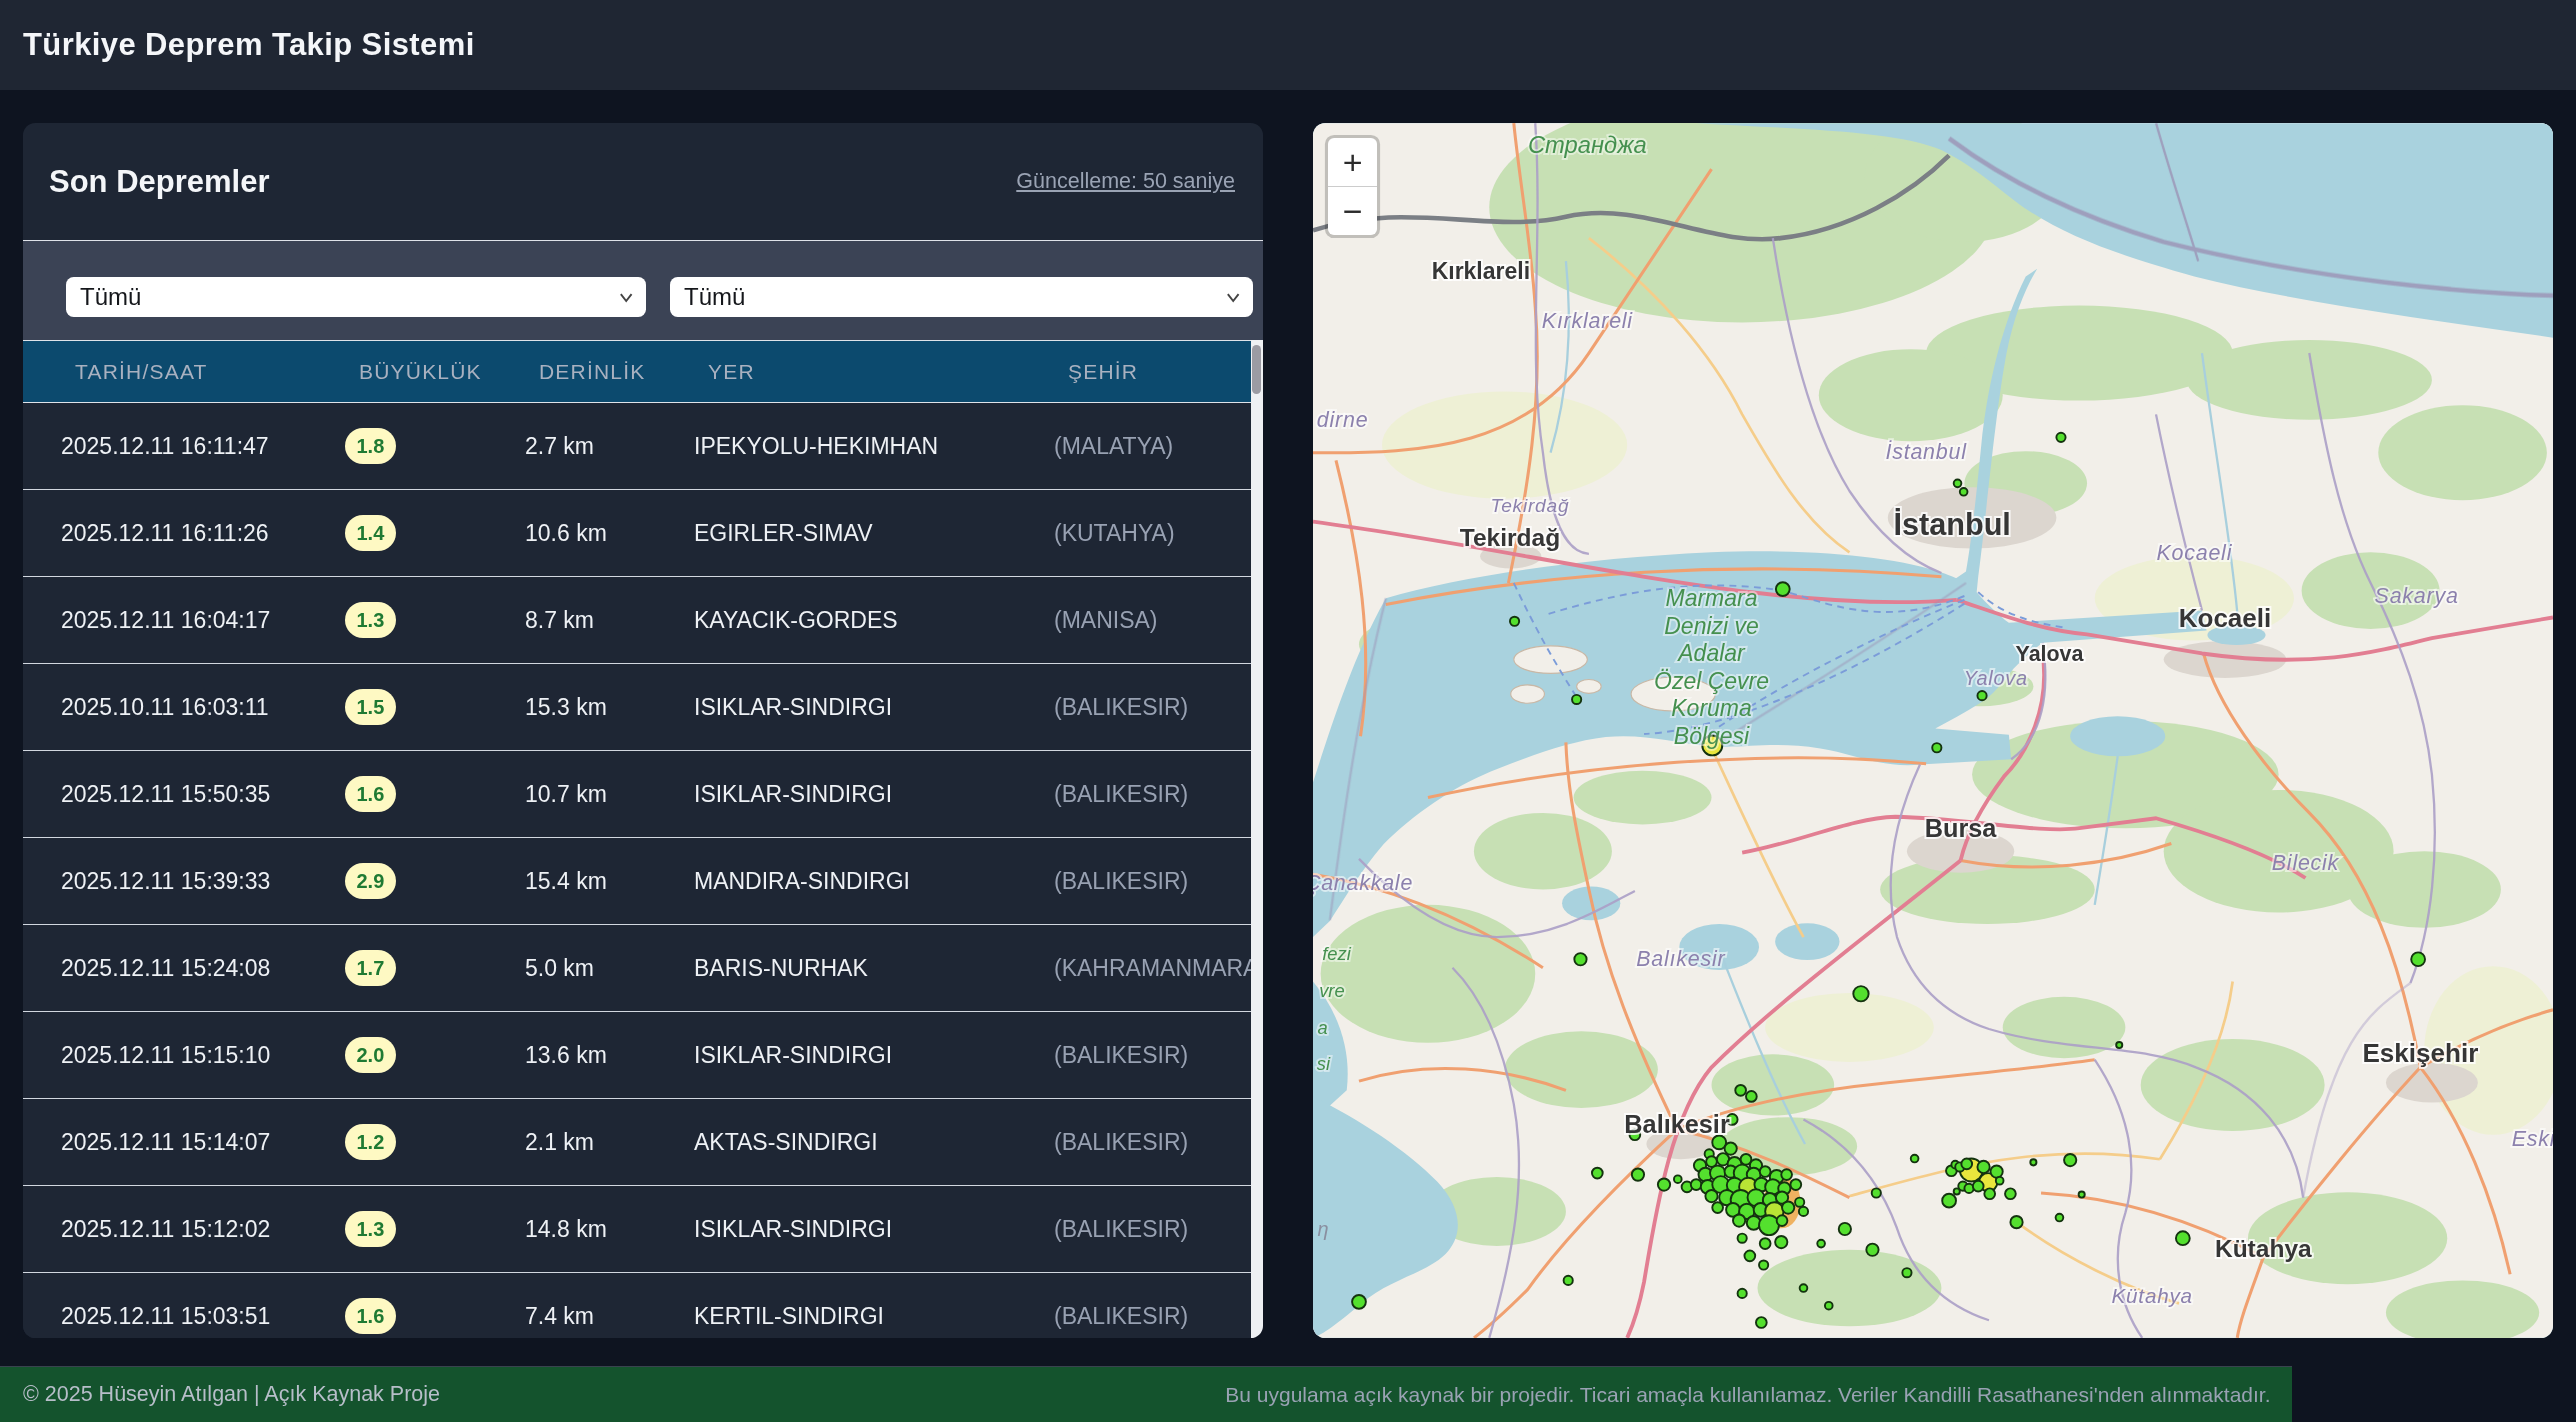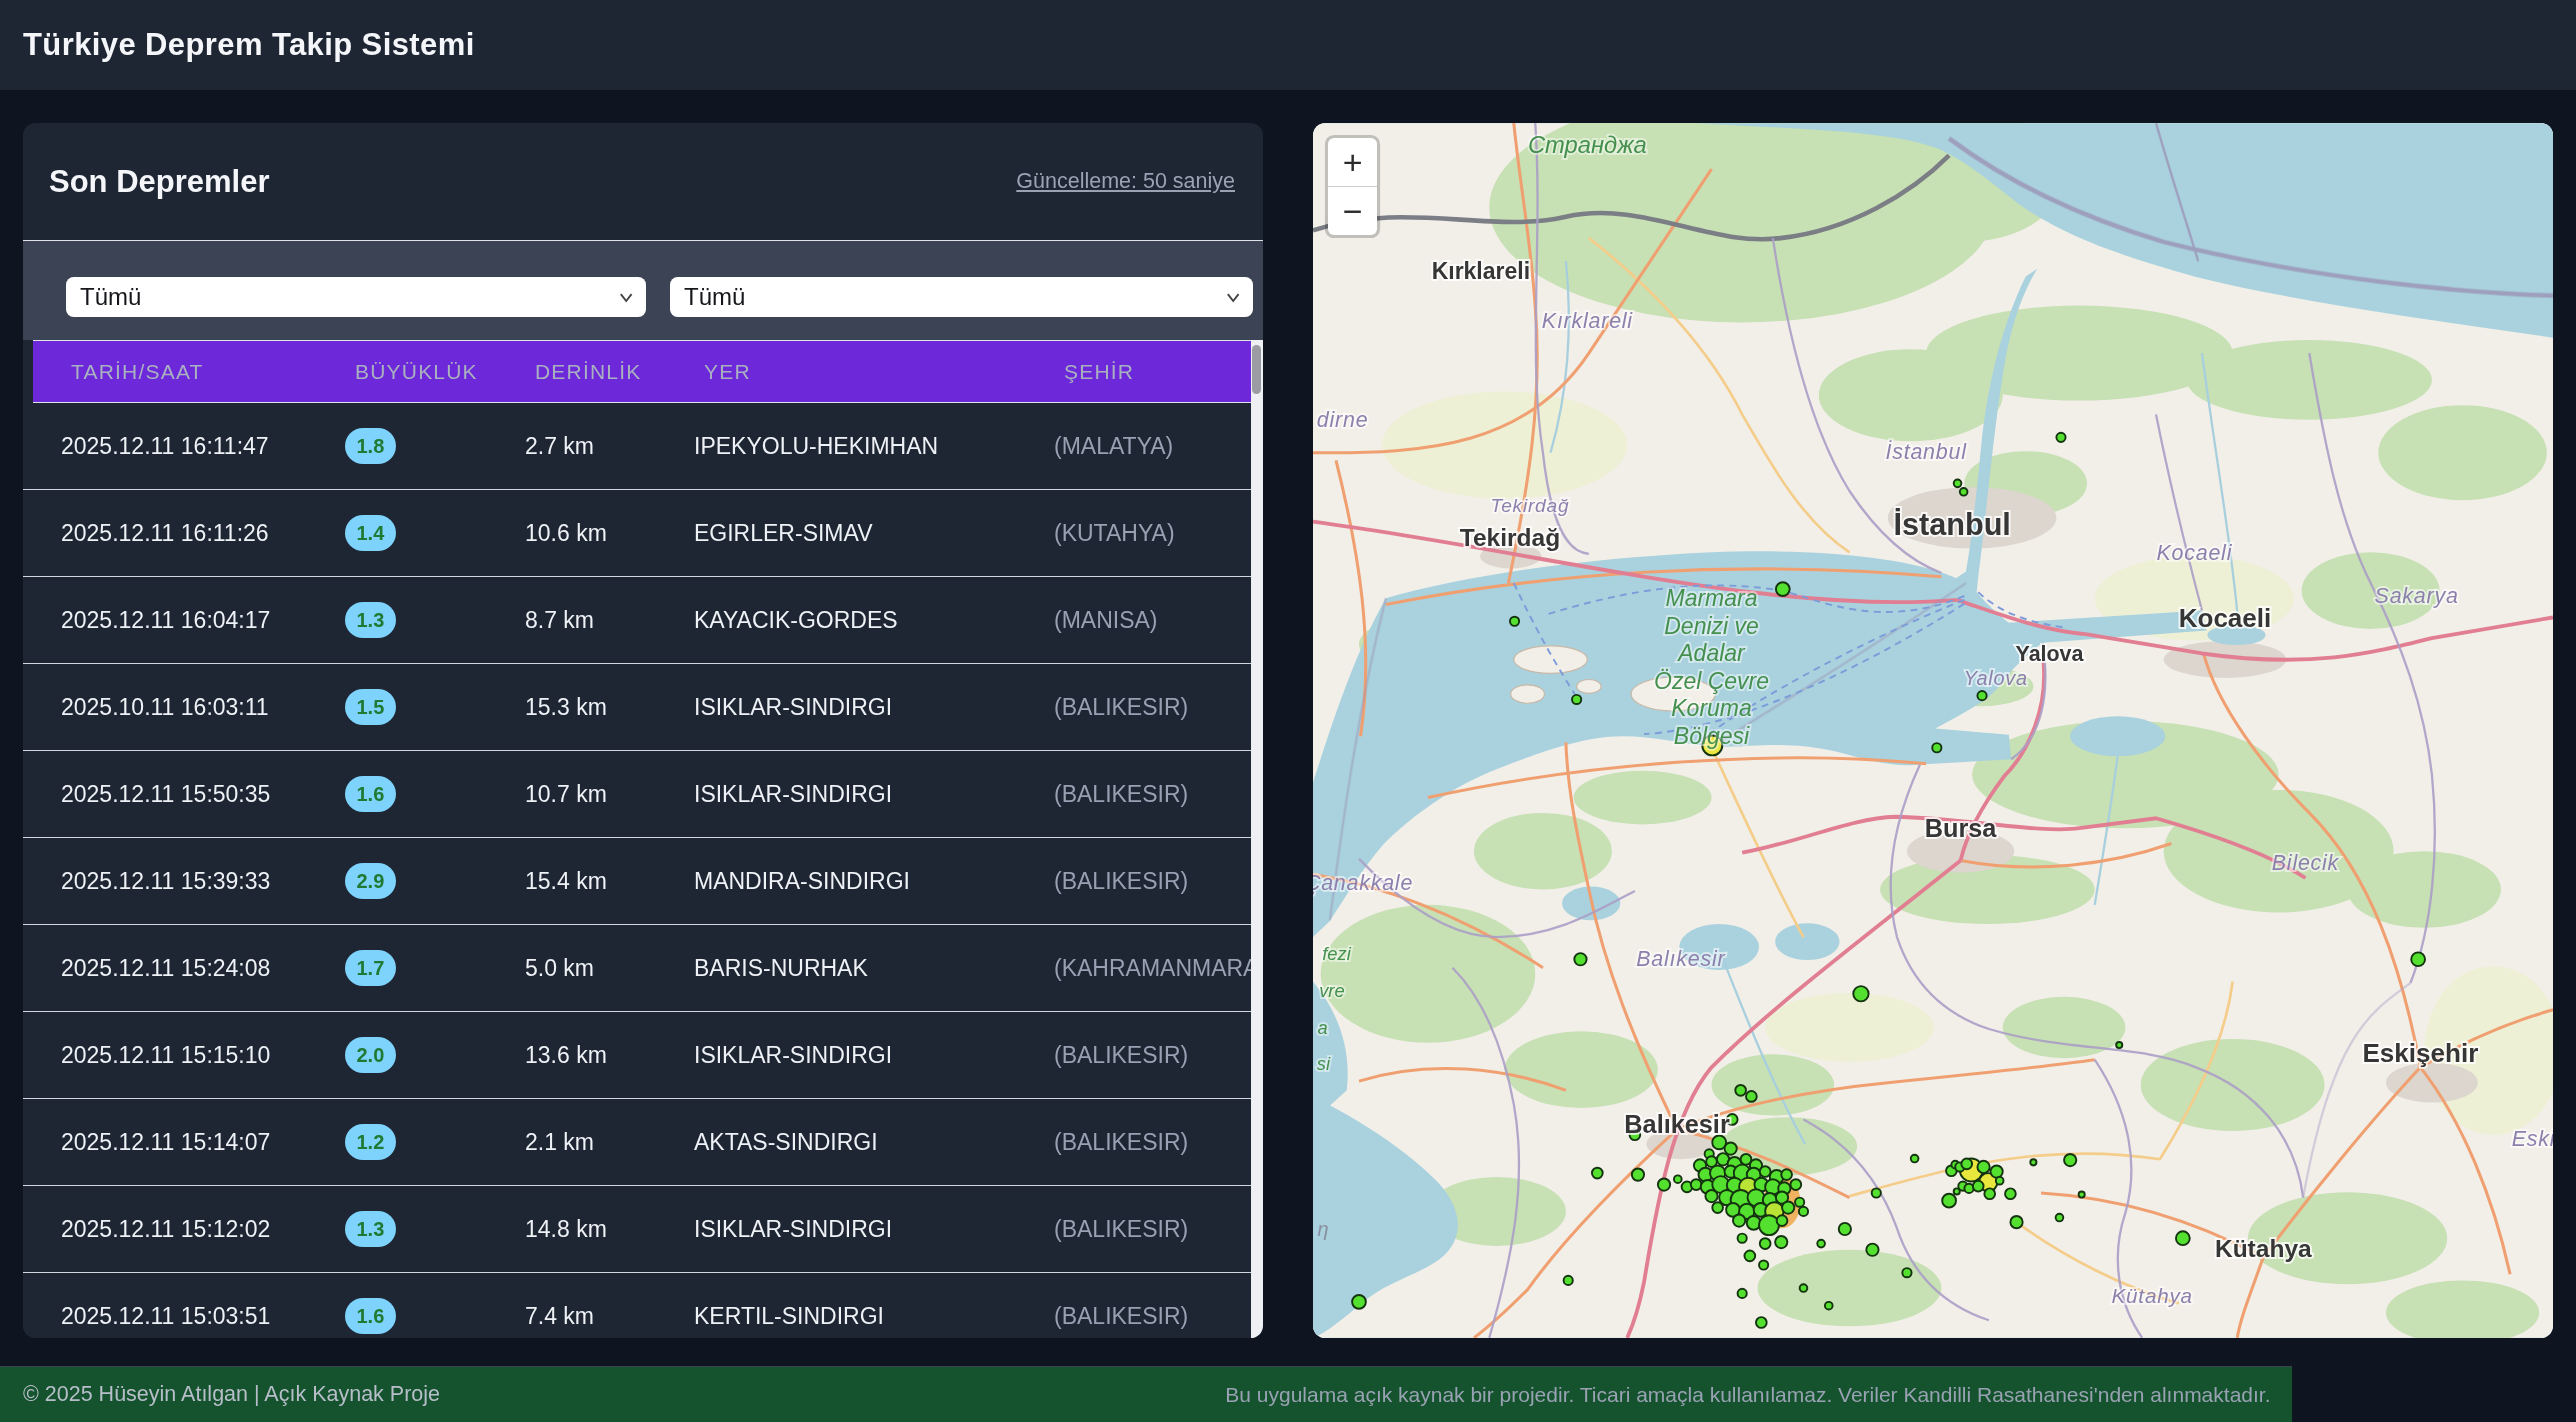--- a/index.html
+++ b/index.html
@@ -21,32 +21,32 @@
   .update-label{position:absolute;right:28px;top:0;height:117px;line-height:117px;
     font-size:21.5px;color:#9aa3b4;text-decoration:underline;}
   .filter-bar{position:absolute;left:0;top:117px;width:100%;height:100px;
     background:#3b4355;border-top:1.5px solid #dfe3e9;box-sizing:border-box;}
   .select{position:absolute;top:36px;height:40px;background:#ffffff;border-radius:7.7px;
     box-sizing:border-box;color:#15171b;font-size:24px;line-height:40px;padding-left:14px;
     cursor:pointer;margin-left:17px;}
   .select .chev{position:absolute;right:10.7px;top:10.7px;width:18.4px;height:18.4px;}
   .select.sel-1{left:26px;width:580px;}
   .select.sel-2{left:630px;width:583px;}
-  .thead{position:absolute;left:10px;top:217px;width:100%;height:63px;background:#6d28d9;
+  .thead{position:absolute;left:0;top:217px;width:100%;height:63px;background:#0c4a6e;
     border-top:1.5px solid #dfe3e9;border-bottom:1.5px solid #dfe3e9;box-sizing:border-box;
-    display:grid;grid-template-columns:284px 180px 169px 360px 1fr;padding-left:38px;
+    display:grid;grid-template-columns:284px 180px 169px 360px 1fr;padding-left:52px;
     align-items:center;color:#a9b1c0;font-size:21px;letter-spacing:1.2px;}
   .rows{position:absolute;left:0;top:280px;width:1228px;height:935px;overflow:hidden;}
   .row{display:grid;grid-template-columns:284px 180px 169px 360px 1fr;padding-left:38px;
     height:87px;box-sizing:border-box;border-bottom:1.5px solid #d2d7df;align-items:center;
     color:#eef1f5;font-size:23px;background:#1e2634;cursor:pointer;}
   .row .city{color:#98a1b2;white-space:nowrap;overflow:hidden;}
   .row .place{white-space:nowrap;overflow:hidden;}
   .badge{display:inline-block;min-width:17px;padding:0 11.5px;height:36px;border-radius:18.4px;
-    background:#7dd3fc;color:#1f7a33;font-size:20px;font-weight:bold;line-height:36px;
+    background:#fef9c3;color:#1f7a33;font-size:20px;font-weight:bold;line-height:36px;
     text-align:left;}
   .scrollbar{position:absolute;right:0;top:217px;width:12.3px;height:998px;background:#eef0f3;}
   .scroll-thumb{position:absolute;left:1.5px;top:4.6px;width:9.2px;height:49px;background:#9b9ba3;
     border-radius:4.6px;cursor:pointer;}
   
   .map-panel{position:absolute;left:1313px;top:123px;width:1240px;height:1215px;
     border-radius:12.3px;overflow:hidden;background:#a9d2de;}
   .map-panel svg{position:absolute;left:0;top:0;}
   .zoom-ctl{position:absolute;left:15.3px;top:15.3px;width:49px;background:#ffffff;border-radius:6.1px;
     box-shadow:0 0 0 3.1px rgba(0,0,0,0.2);overflow:hidden;}

